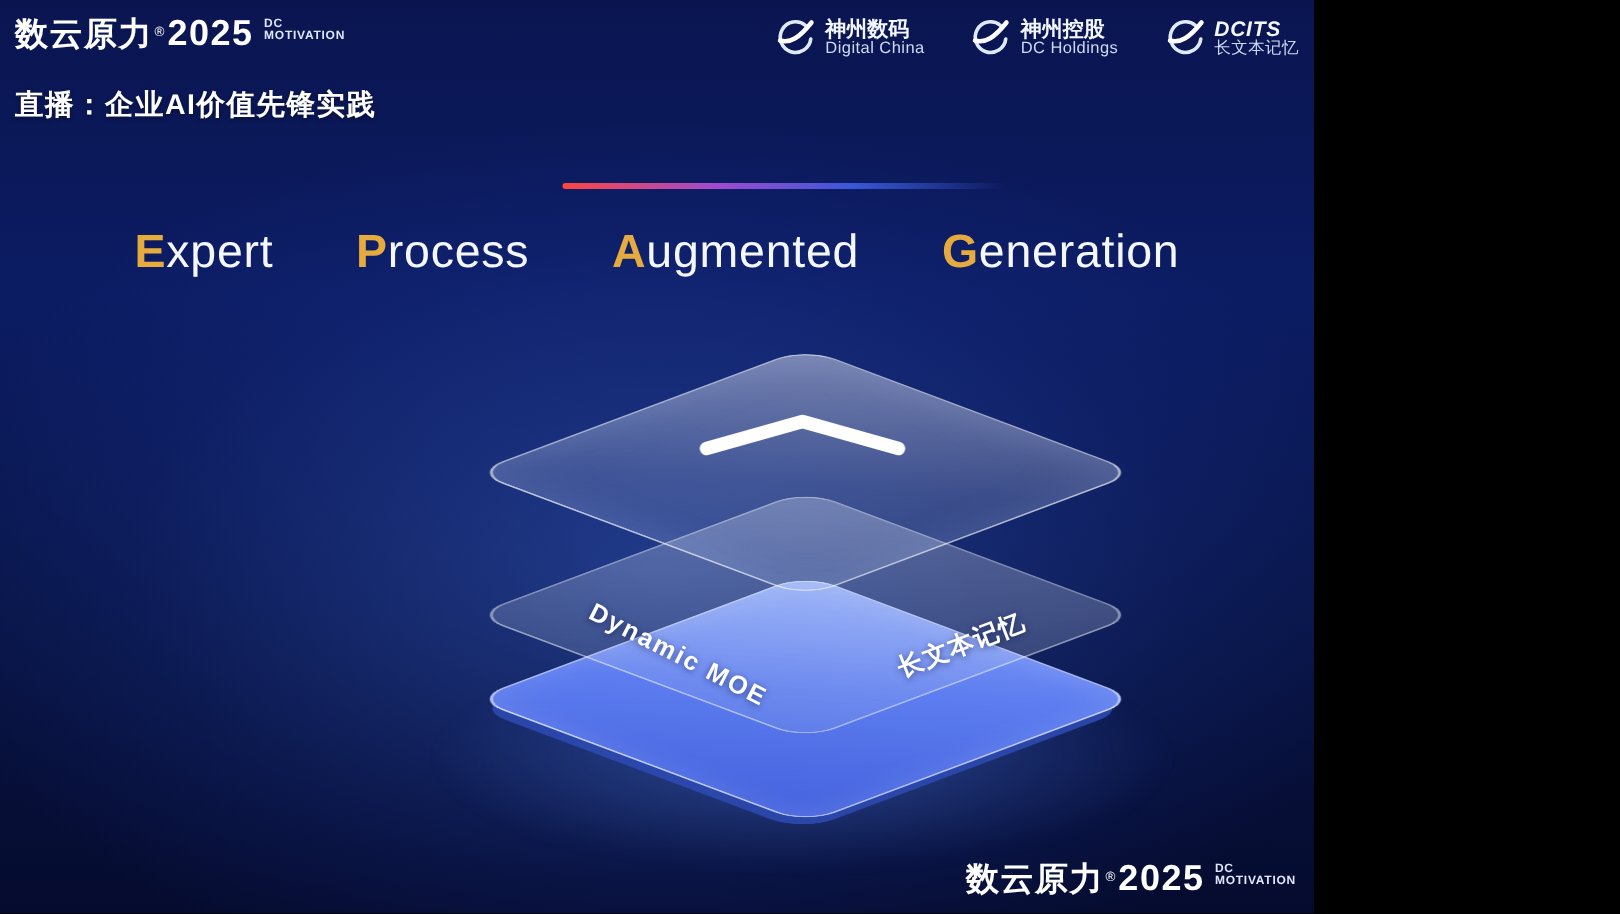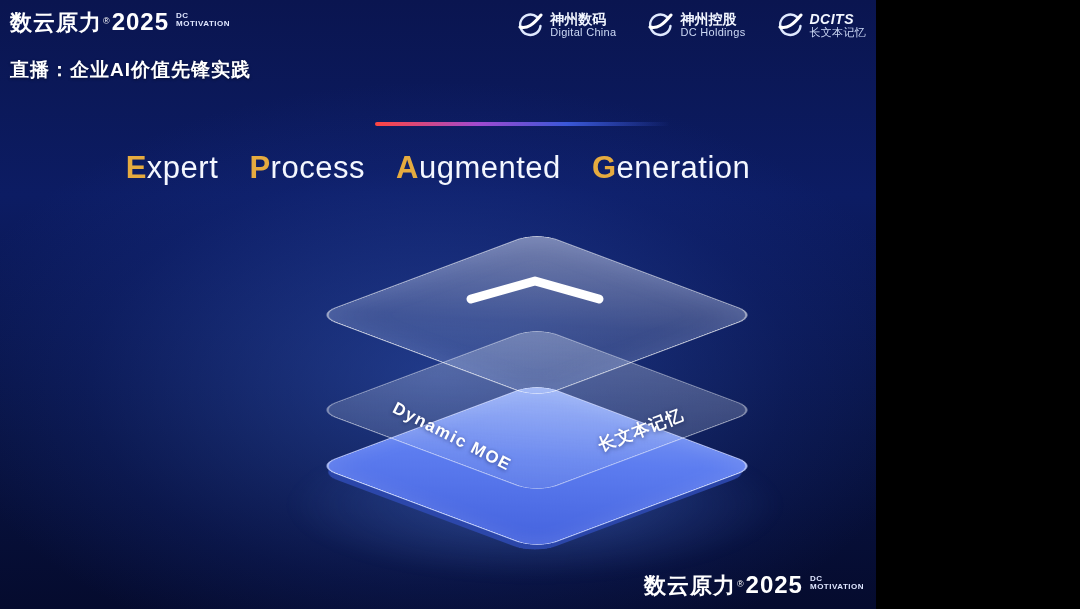--- a/index.html
+++ b/index.html
@@ -28,21 +28,21 @@
   .logo-text{display:flex;flex-direction:column;line-height:13px;}
   .logo-line1{font-size:14px;font-weight:700;color:#f2f6ff;}
   .logo-line2{font-size:11px;color:#cdd9f5;letter-spacing:0.3px;}
   .logo:nth-child(3) .logo-line1{font-style:italic;letter-spacing:0.5px;}
   .logo svg{display:block;}
   
   .divider{position:absolute;left:375px;top:122px;width:295px;height:4px;border-radius:2px;
     background:linear-gradient(90deg,#ff4540 0%,#a04ad0 35%,#3a58d8 65%,rgba(30,60,160,0) 100%);}
   
   .subtitle{position:absolute;left:0;right:0;top:150px;text-align:center;font-size:31px;font-weight:500;letter-spacing:0.5px;color:#f4f7ff;}
-  .subtitle .word{margin:0 11px;}
+  .subtitle .word{margin:0 23px;}
   .subtitle .init{color:#e6ab3f;font-weight:600;}
   
   .glow{position:absolute;left:285px;top:430px;width:500px;height:150px;border-radius:50%;
     background:radial-gradient(ellipse at center, rgba(100,150,255,0.30), rgba(0,0,0,0) 70%);filter:blur(6px);}
   .diamond{position:absolute;width:310px;height:310px;left:380px;border-radius:28px;
     transform:rotateX(68deg) rotateZ(45deg);}
   .d-top{top:158px;
     background:linear-gradient(145deg, rgba(255,255,255,0.42) 0%, rgba(212,224,248,0.20) 55%, rgba(182,200,240,0.12) 100%);
     border:2px solid rgba(255,255,255,0.55);
     box-shadow:inset 0 0 50px rgba(170,195,255,0.18);}

